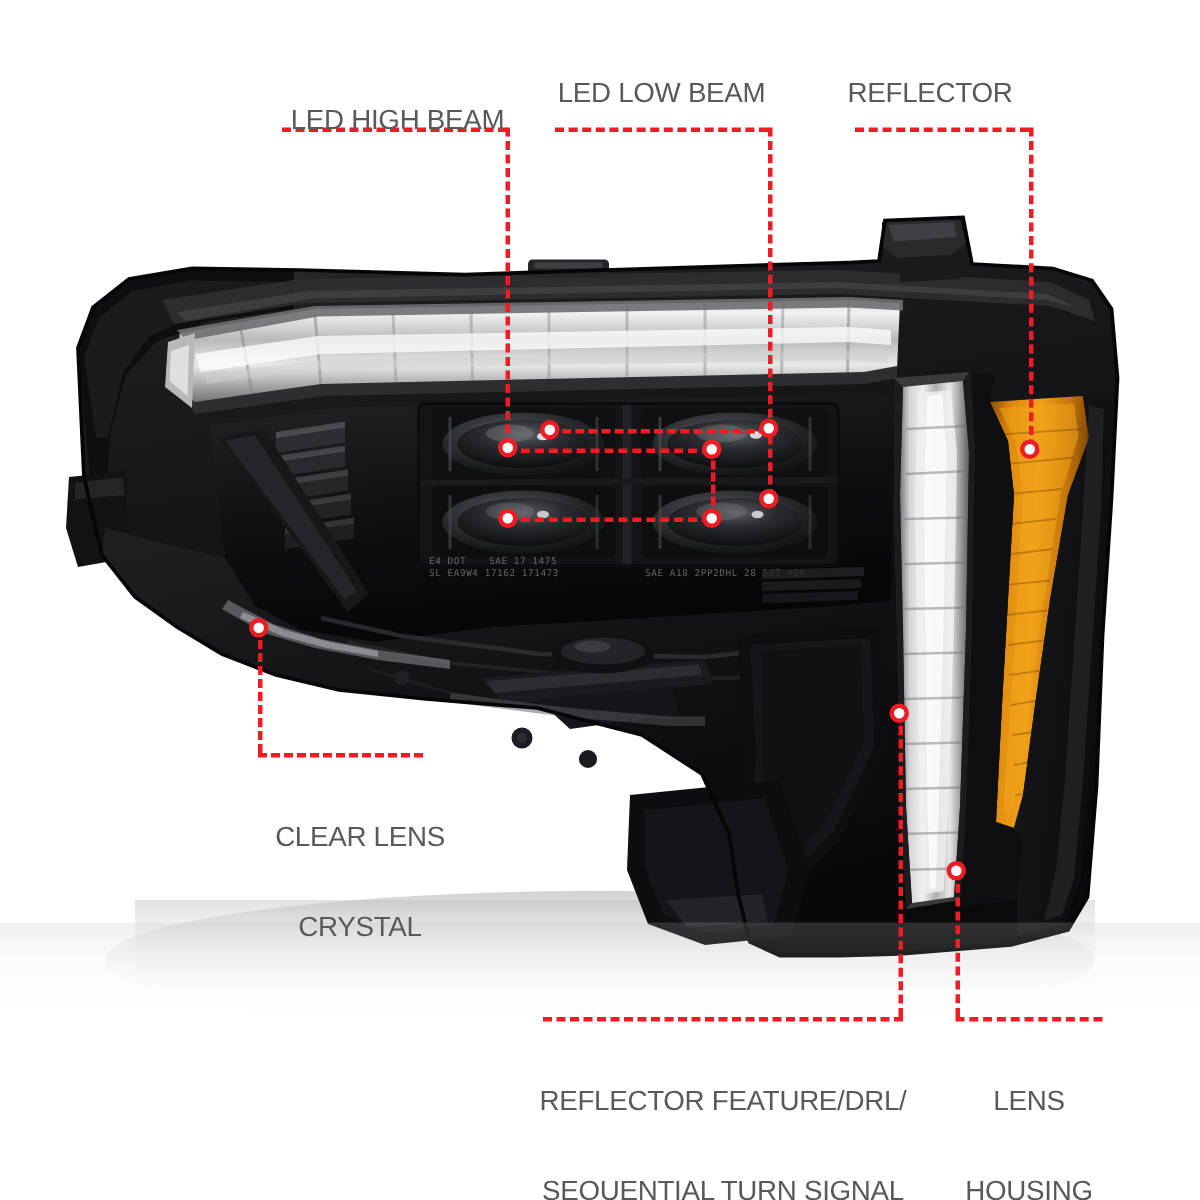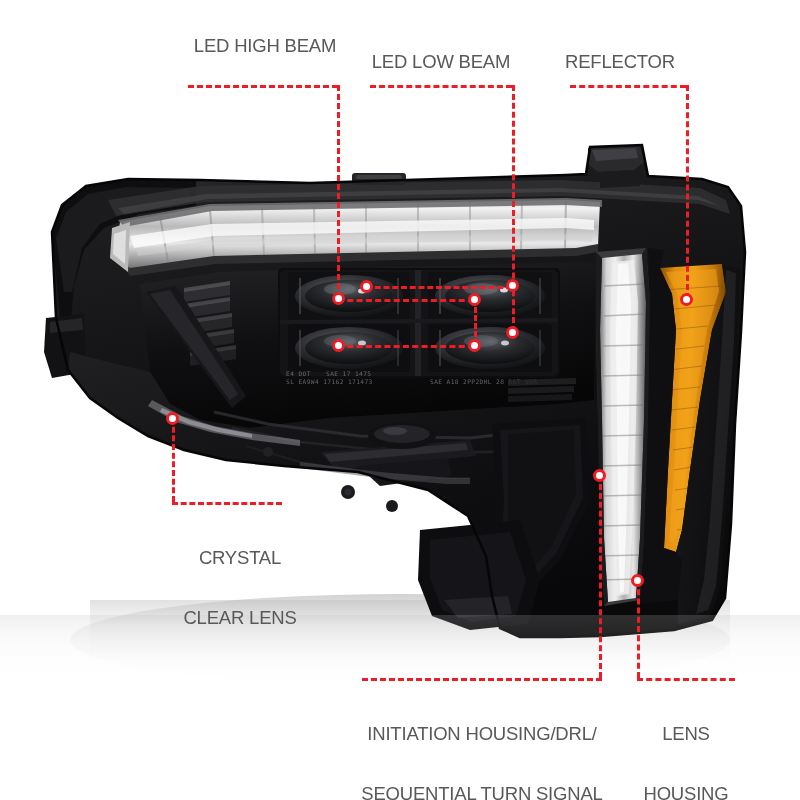--- a/index.html
+++ b/index.html
@@ -422,33 +422,33 @@
   <div class="dot" style="left:338px;top:345px;"></div>
   <div class="dot" style="left:474px;top:299px;"></div>
   <div class="dot" style="left:474px;top:345px;"></div>
   <div class="dot" style="left:512px;top:285px;"></div>
   <div class="dot" style="left:512px;top:332px;"></div>
   <div class="dot" style="left:686px;top:299px;"></div>
   <div class="dot" style="left:172px;top:418px;"></div>
   <div class="dot" style="left:599px;top:475px;"></div>
   <div class="dot" style="left:637px;top:580px;"></div>
 
-  <div class="callout-label cl-center" style="left:165px; top:36px; width:200px;text-align:center;">LED HIGH BEAM</div>
+  <div class="callout-label cl-center" style="left:165px; top:70px; width:200px;text-align:center;">LED HIGH BEAM</div>
 
   <div class="callout-label cl-center" style="left:540px; top:52px; width:160px;">REFLECTOR</div>
 
   <div class="callout-label cl-center" style="left:341px; top:52px; width:200px;">LED LOW BEAM</div>
 
   <div class="callout-label cl-center" style="left:150px; top:508px; width:180px;">
+    <div>CLEAR LENS</div>
     <div>CRYSTAL</div>
-    <div>CLEAR LENS</div>
   </div>
 
   <div class="callout-label cl-center" style="left:342px; top:684px; width:280px;">
-    <div>INITIATION HOUSING/DRL/</div>
+    <div>REFLECTOR FEATURE/DRL/</div>
     <div>SEQUENTIAL TURN SIGNAL</div>
   </div>
 
   <div class="callout-label cl-center" style="left:616px; top:684px; width:140px;">
     <div>LENS</div>
     <div>HOUSING</div>
   </div>
 
 </div>
 

